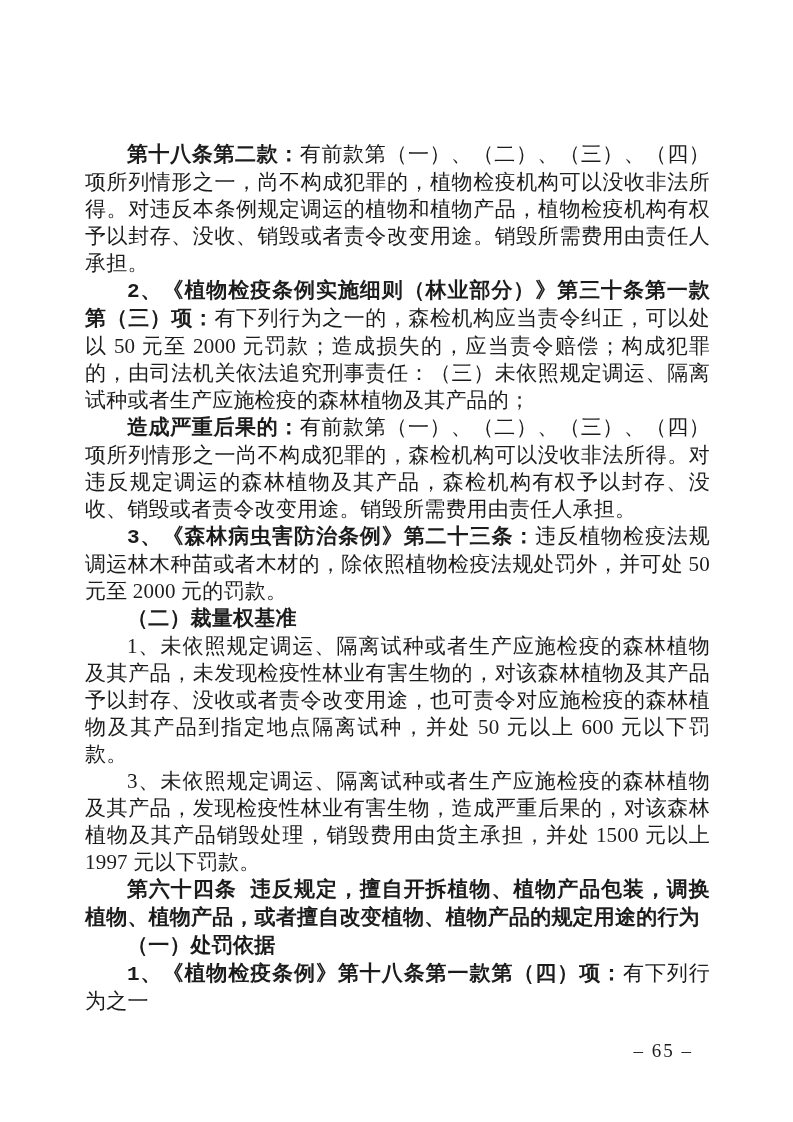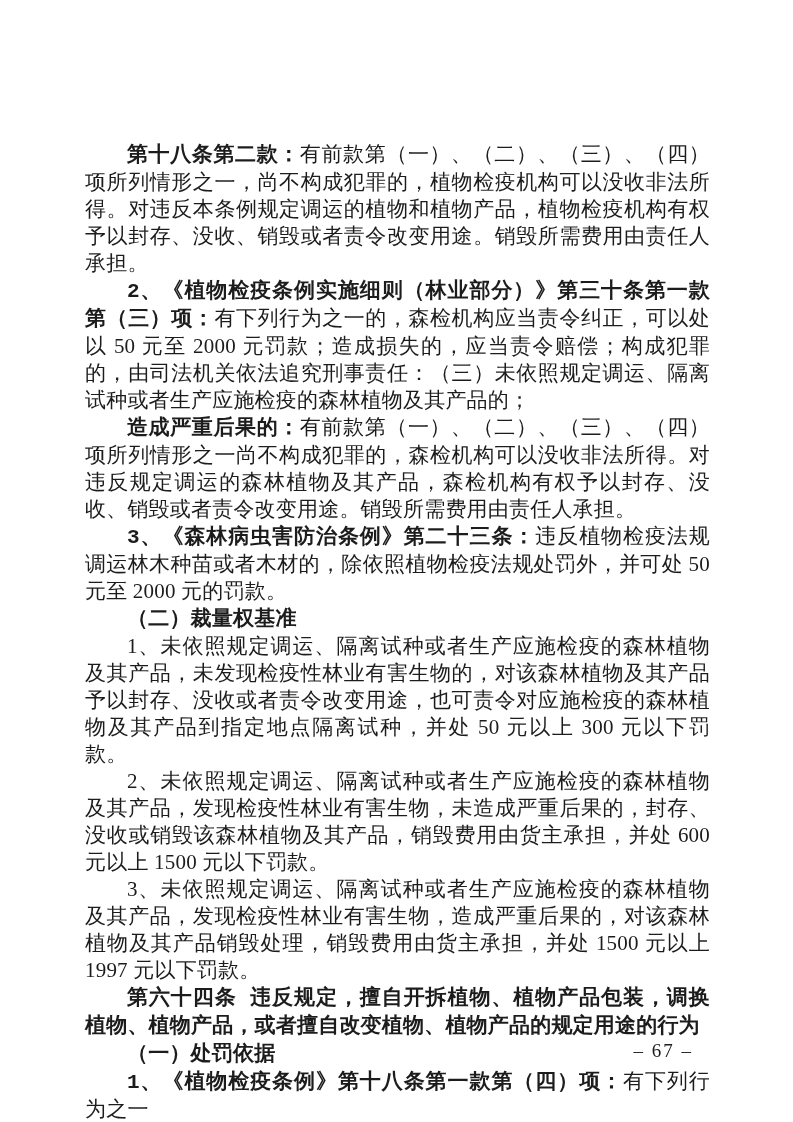--- a/index.html
+++ b/index.html
@@ -52,21 +52,20 @@
 </head>
 <body>
 
 <div class="page">
   <div class="doc-body">
       <p class="para"><span class="hei">第十八条第二款：</span><span class="fs">有前款第（一）、（二）、（三）、（四）项所列情形之一，尚不构成犯罪的，植物检疫机构可以没收非法所得。对违反本条例规定调运的植物和植物产品，植物检疫机构有权予以封存、没收、销毁或者责令改变用途。销毁所需费用由责任人承担。</span></p>
       <p class="para"><span class="hei">2、《植物检疫条例实施细则（林业部分）》第三十条第一款第（三）项：</span><span class="fs">有下列行为之一的，森检机构应当责令纠正，可以处以 50 元至 2000 元罚款；造成损失的，应当责令赔偿；构成犯罪的，由司法机关依法追究刑事责任：（三）未依照规定调运、隔离试种或者生产应施检疫的森林植物及其产品的；</span></p>
       <p class="para"><span class="hei">造成严重后果的：</span><span class="fs">有前款第（一）、（二）、（三）、（四）项所列情形之一尚不构成犯罪的，森检机构可以没收非法所得。对违反规定调运的森林植物及其产品，森检机构有权予以封存、没收、销毁或者责令改变用途。销毁所需费用由责任人承担。</span></p>
       <p class="para"><span class="hei">3、《森林病虫害防治条例》第二十三条：</span><span class="fs">违反植物检疫法规调运林木种苗或者木材的，除依照植物检疫法规处罚外，并可处 50 元至 2000 元的罚款。</span></p>
       <p class="para"><span class="hei">（二）裁量权基准</span></p>
-      <p class="para"><span class="fs">1、未依照规定调运、隔离试种或者生产应施检疫的森林植物及其产品，未发现检疫性林业有害生物的，对该森林植物及其产品予以封存、没收或者责令改变用途，也可责令对应施检疫的森林植物及其产品到指定地点隔离试种，并处 50 元以上 300 元以下罚款。</span></p>
-      <p class="para"><span class="fs">2、未依照规定调运、隔离试种或者生产应施检疫的森林植物及其产品，发现检疫性林业有害生物，未造成严重后果的，封存、没收或销毁该森林植物及其产品，销毁费用由货主承担，并处 600 元以上 1500 元以下罚款。</span></p>
+      <p class="para"><span class="fs">1、未依照规定调运、隔离试种或者生产应施检疫的森林植物及其产品，未发现检疫性林业有害生物的，对该森林植物及其产品予以封存、没收或者责令改变用途，也可责令对应施检疫的森林植物及其产品到指定地点隔离试种，并处 50 元以上 600 元以下罚款。</span></p>
       <p class="para"><span class="fs">3、未依照规定调运、隔离试种或者生产应施检疫的森林植物及其产品，发现检疫性林业有害生物，造成严重后果的，对该森林植物及其产品销毁处理，销毁费用由货主承担，并处 1500 元以上 1997 元以下罚款。</span></p>
       <p class="para"><span class="hei">第六十四条 违反规定，擅自开拆植物、植物产品包装，调换植物、植物产品，或者擅自改变植物、植物产品的规定用途的行为</span></p>
       <p class="para"><span class="hei">（一）处罚依据</span></p>
       <p class="para"><span class="hei">1、《植物检疫条例》第十八条第一款第（四）项：</span><span class="fs">有下列行为之一</span></p>
     </div>
-  <div class="page-footer">– 67 –</div>
+  <div class="page-footer">– 65 –</div>
 </div>
 
 </body></html>

